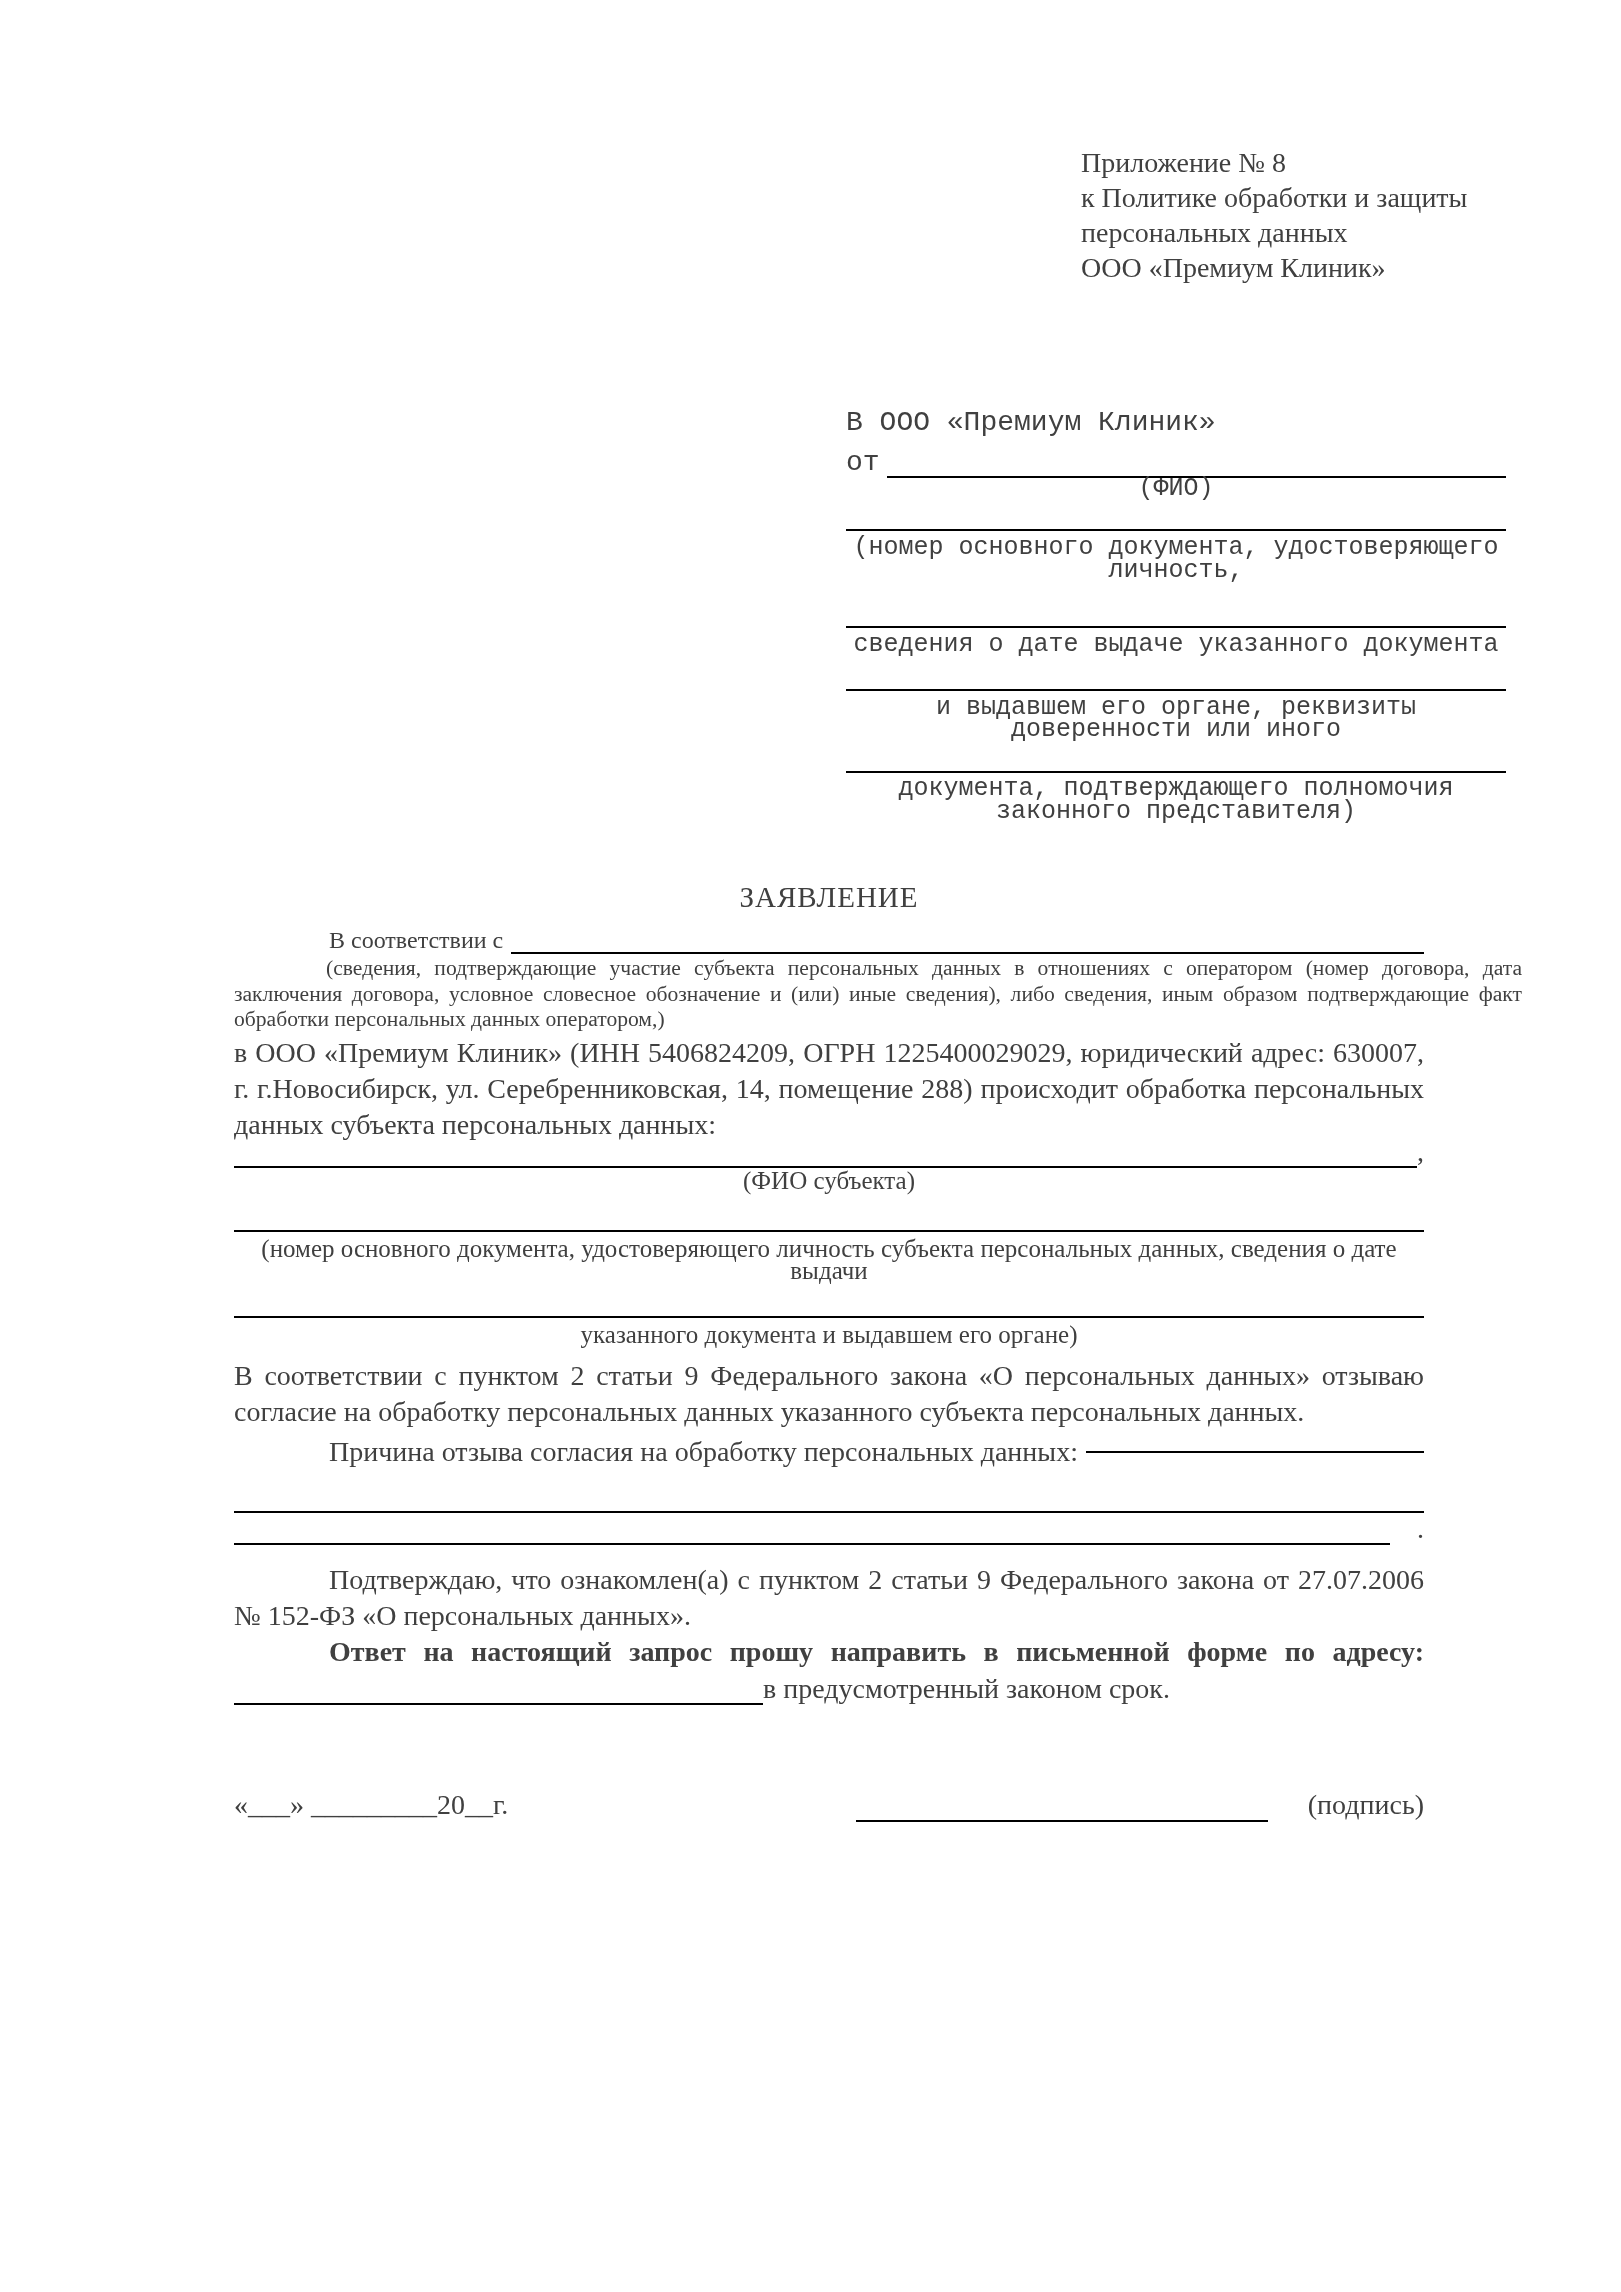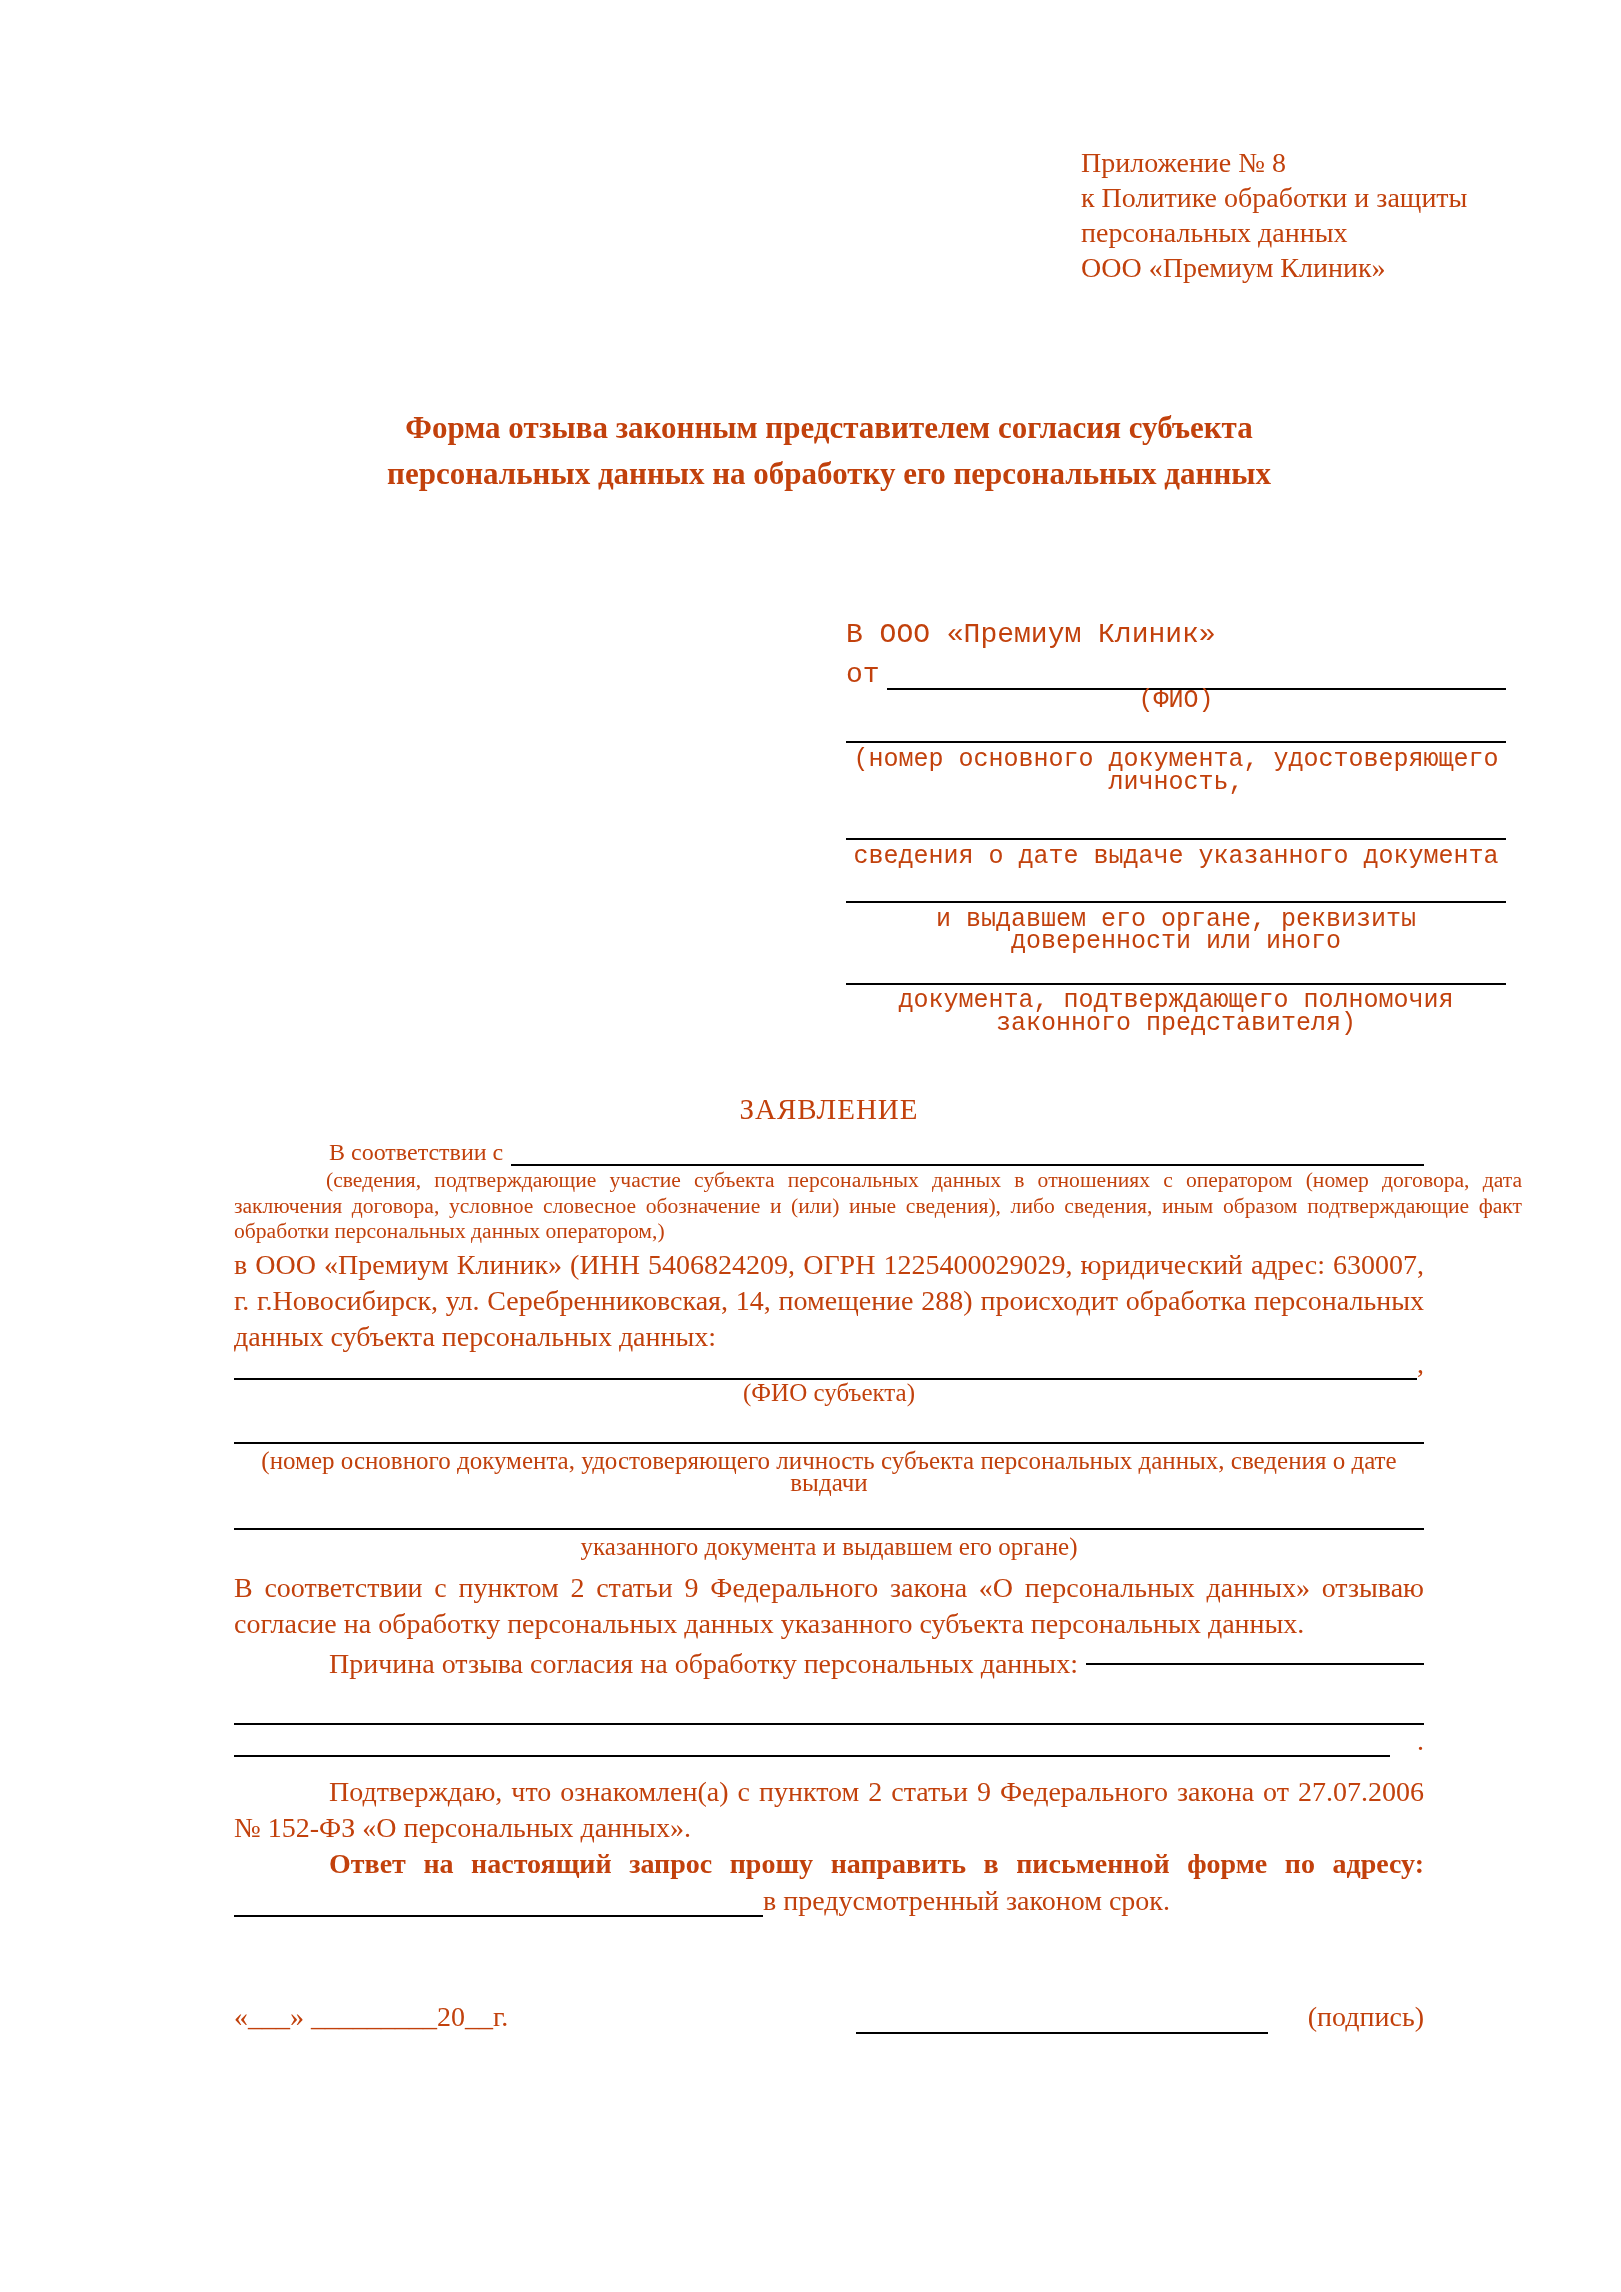--- a/index.html
+++ b/index.html
@@ -1,21 +1,21 @@
 <!DOCTYPE html>
 <html lang="ru"><head>
 <meta charset="utf-8">
 <style>
   html, body { margin: 0; padding: 0; background: #ffffff; }
   .page {
     position: relative;
     width: 1540px;
     height: 2293px;
     background: #ffffff;
-    color: #c2410c;
+    color: #404040;
     font-family: "Liberation Serif", "DejaVu Serif", serif;
     box-sizing: border-box;
     padding: 145px 116px 0 234px;
     overflow: hidden;
   }
   
   .appendix {
     margin-left: 847px;
     font-size: 28px;
     line-height: 35px;
@@ -78,24 +78,20 @@
 
 <div class="page">
 
   <div class="appendix">
     <div>Приложение № 8</div>
     <div>к Политике обработки и защиты</div>
     <div>персональных данных</div>
     <div>ООО «Премиум Клиник»</div>
   </div>
 
-  <div class="title">
-    <div>Форма отзыва законным представителем согласия субъекта</div>
-    <div>персональных данных на обработку его персональных данных</div>
-  </div>
 
   <div class="addressee">
     <div class="addr-to">В ООО «Премиум Клиник»</div>
     <div class="from-row">
       <span class="from-label">от</span>
       <span class="fill-line"></span>
     </div>
     <div class="u-caption">(ФИО)</div>
 
     <div class="u-line g2"></div>

